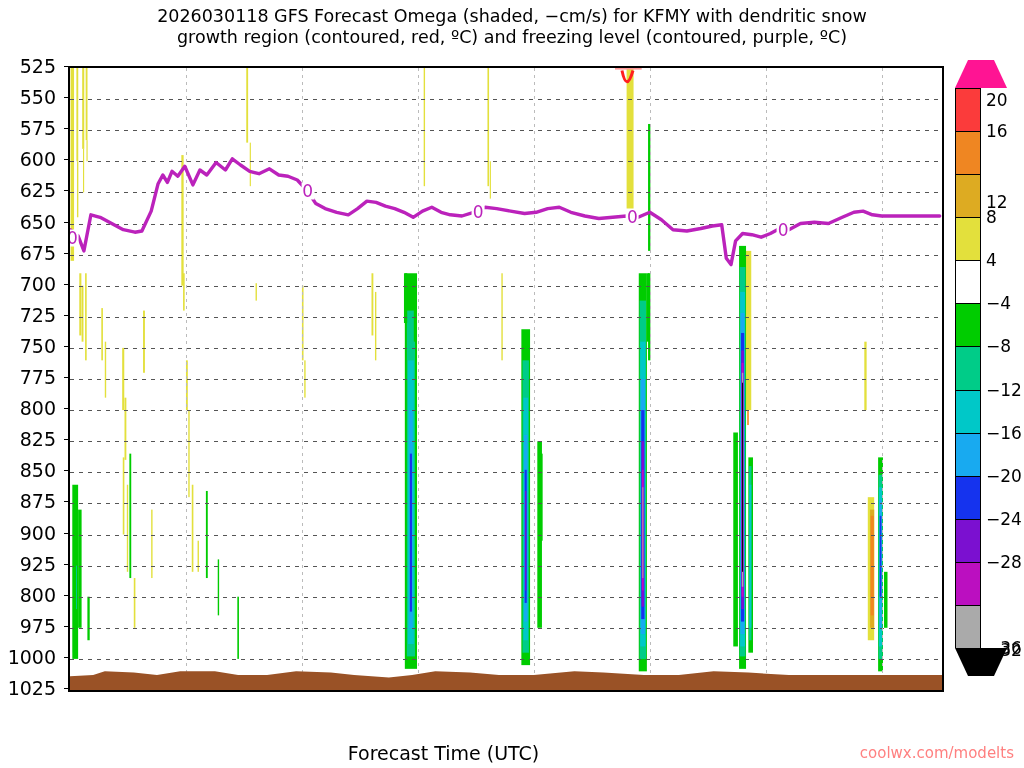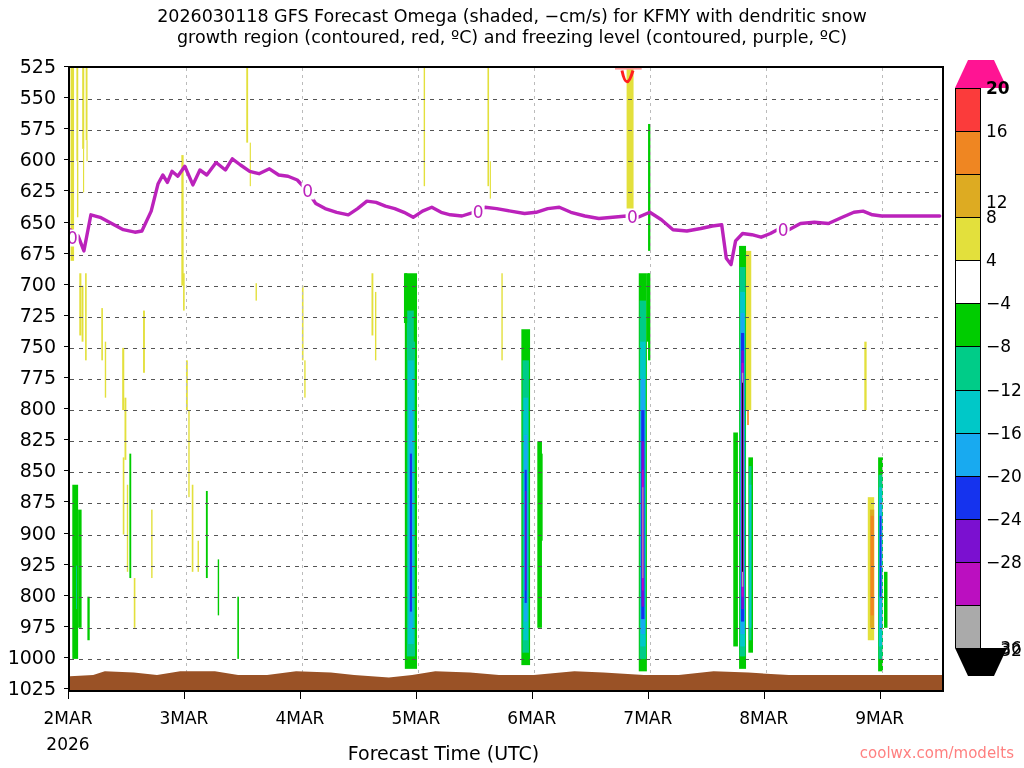--- a/index.html
+++ b/index.html
@@ -240,39 +240,20 @@
       <div id="zeroLabels">
           <div style="position: absolute; font-size: 17px; color: rgb(187, 34, 187); transform: translate(-50%, -50%); background: rgb(255, 255, 255); line-height: 1; padding: 0px 1px; left: 2.31915px; top: 170.428px;">0</div>
           <div style="position: absolute; font-size: 17px; color: rgb(187, 34, 187); transform: translate(-50%, -50%); background: rgb(255, 255, 255); line-height: 1; padding: 0px 1px; left: 237.713px; top: 123.156px;">0</div>
           <div style="position: absolute; font-size: 17px; color: rgb(187, 34, 187); transform: translate(-50%, -50%); background: rgb(255, 255, 255); line-height: 1; padding: 0px 1px; left: 408.17px; top: 144.304px;">0</div>
           <div style="position: absolute; font-size: 17px; color: rgb(187, 34, 187); transform: translate(-50%, -50%); background: rgb(255, 255, 255); line-height: 1; padding: 0px 1px; left: 562.394px; top: 149.28px;">0</div>
           <div style="position: absolute; font-size: 17px; color: rgb(187, 34, 187); transform: translate(-50%, -50%); background: rgb(255, 255, 255); line-height: 1; padding: 0px 1px; left: 713.138px; top: 161.72px;">0</div>
         </div>
     </div>
   </div>
 
-  <div id="xlabels">
-      <div class="xlab" style="left: 0px; top: 12px;">2MAR</div>
-      <div class="xtick" style="left: 0px;"></div>
-      <div class="xlab" style="left: 115.957px; top: 12px;">3MAR</div>
-      <div class="xtick" style="left: 115.957px;"></div>
-      <div class="xlab" style="left: 231.915px; top: 12px;">4MAR</div>
-      <div class="xtick" style="left: 231.915px;"></div>
-      <div class="xlab" style="left: 347.872px; top: 12px;">5MAR</div>
-      <div class="xtick" style="left: 347.872px;"></div>
-      <div class="xlab" style="left: 463.83px; top: 12px;">6MAR</div>
-      <div class="xtick" style="left: 463.83px;"></div>
-      <div class="xlab" style="left: 579.787px; top: 12px;">7MAR</div>
-      <div class="xtick" style="left: 579.787px;"></div>
-      <div class="xlab" style="left: 695.745px; top: 12px;">8MAR</div>
-      <div class="xtick" style="left: 695.745px;"></div>
-      <div class="xlab" style="left: 811.702px; top: 12px;">9MAR</div>
-      <div class="xtick" style="left: 811.702px;"></div>
-      <div class="xlab" style="left: 0px; top: 38px;">2026</div>
-    </div>
   <div class="xaxis-title">Forecast Time (UTC)</div>
   <div class="credit">coolwx.com/modelts</div>
 
   <div id="carrow-top" class="carrow"></div>
   <div id="cbar">
       <div class="cseg" style="top: 0px; height: 43.0769px; background: rgb(251, 59, 59);"></div>
       <div class="cseg" style="top: 43.0769px; height: 43.0769px; background: rgb(239, 134, 34);"></div>
       <div class="cseg" style="top: 86.1538px; height: 43.0769px; background: rgb(221, 171, 34);"></div>
       <div class="cseg" style="top: 129.231px; height: 43.0769px; background: rgb(227, 224, 60);"></div>
       <div class="cseg" style="top: 172.308px; height: 43.0769px; background: rgb(255, 255, 255);"></div>
@@ -280,21 +261,21 @@
       <div class="cseg" style="top: 258.462px; height: 43.0769px; background: rgb(0, 204, 136);"></div>
       <div class="cseg" style="top: 301.538px; height: 43.0769px; background: rgb(0, 200, 200);"></div>
       <div class="cseg" style="top: 344.615px; height: 43.0769px; background: rgb(24, 170, 240);"></div>
       <div class="cseg" style="top: 387.692px; height: 43.0769px; background: rgb(21, 51, 238);"></div>
       <div class="cseg" style="top: 430.769px; height: 43.0769px; background: rgb(123, 16, 208);"></div>
       <div class="cseg" style="top: 473.846px; height: 43.0769px; background: rgb(187, 15, 192);"></div>
       <div class="cseg" style="top: 516.923px; height: 43.0769px; background: rgb(170, 170, 170);"></div>
     </div>
   <div id="carrow-bot" class="carrow"></div>
   <div id="clabels">
-      <div class="clab" style="top: 88px; font-weight: bold;">20</div>
+      <div class="clab" style="top: 100px;">20</div>
       <div class="clab" style="top: 131.077px;">16</div>
       <div class="clab" style="top: 174.154px; margin-top: 28px;">12</div>
       <div class="clab" style="top: 217.231px;">8</div>
       <div class="clab" style="top: 260.308px;">4</div>
       <div class="clab" style="top: 303.385px;">−4</div>
       <div class="clab" style="top: 346.462px;">−8</div>
       <div class="clab" style="top: 389.538px;">−12</div>
       <div class="clab" style="top: 432.615px;">−16</div>
       <div class="clab" style="top: 475.692px;">−20</div>
       <div class="clab" style="top: 518.769px;">−24</div>

